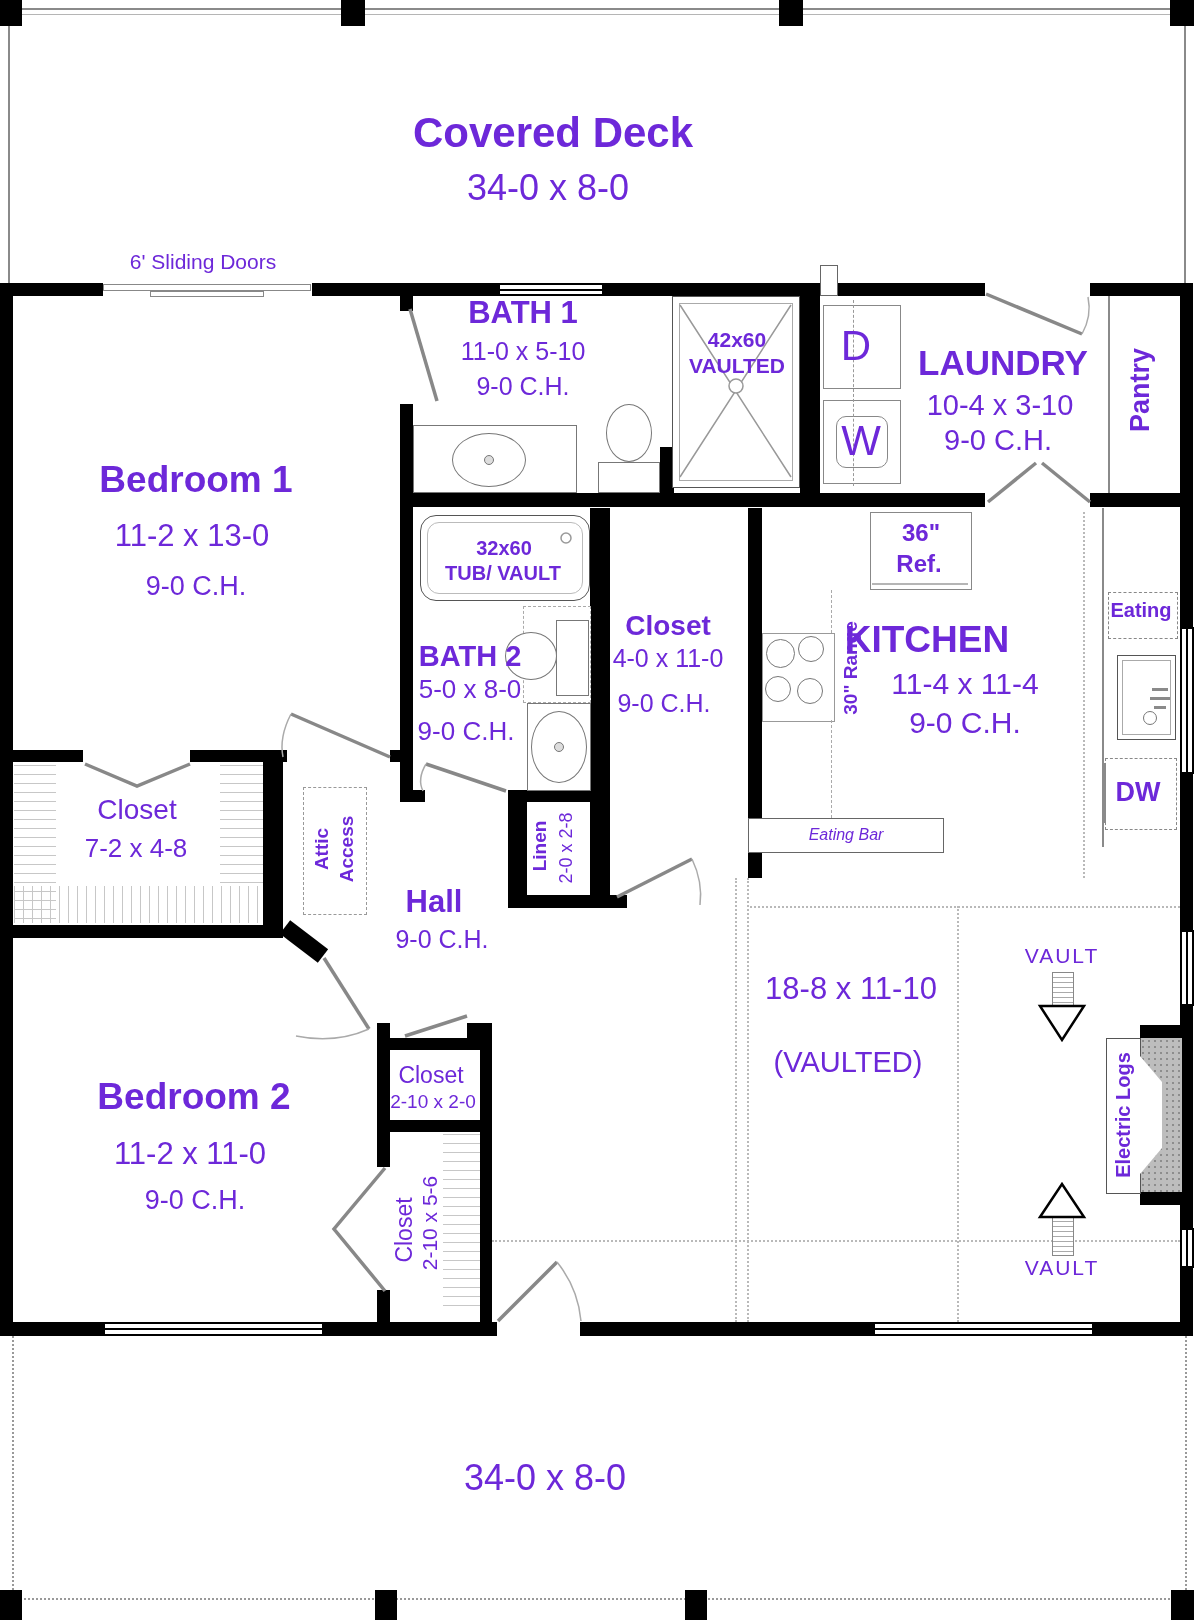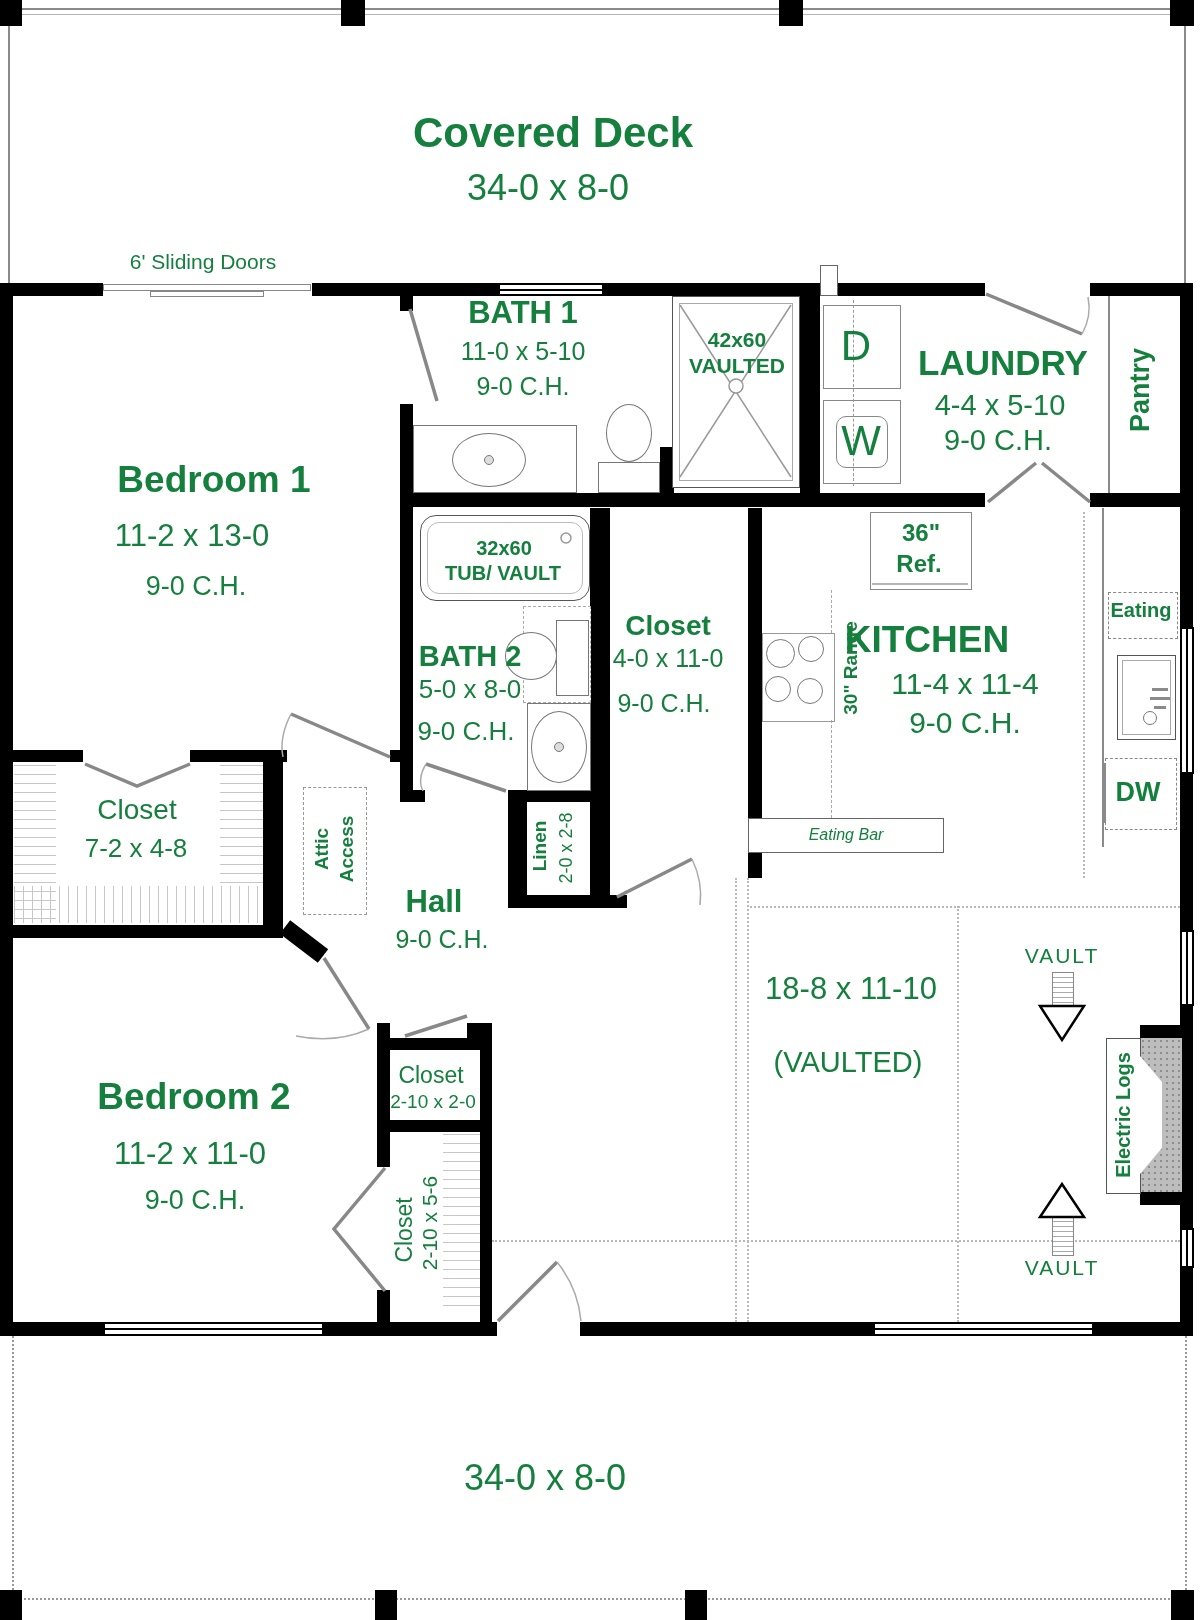--- a/index.html
+++ b/index.html
@@ -1,17 +1,17 @@
 <!DOCTYPE html>
 <html><head>
 <meta charset="utf-8">
 <style>
   html,body{margin:0;padding:0;background:#fff;}
   #plan{position:relative;width:1200px;height:1620px;background:#fff;overflow:hidden;
-        font-family:"Liberation Sans", sans-serif;color:#15803d;}
+        font-family:"Liberation Sans", sans-serif;color:#6d28d9;}
   .w{position:absolute;background:#000;}
   .thin{position:absolute;background:#8a8a8a;}
   .thin2{position:absolute;background:#b5b5b5;}
   .txt{position:absolute;transform:translate(-50%,-50%);white-space:nowrap;text-align:center;line-height:1.12;}
   .vtxt{position:absolute;transform:translate(-50%,-50%) rotate(-90deg);white-space:nowrap;text-align:center;}
   .b{font-weight:bold;}
   .box{position:absolute;border:1.5px solid #777;background:#fff;}
   .boxd{position:absolute;border:1.5px dashed #888;background:#fff;}
   .oval{position:absolute;border:1.5px solid #777;border-radius:50%;background:#fff;}
   .dash-v{position:absolute;border-left:1.5px dashed #999;}
@@ -192,34 +192,34 @@
   <div class="dot-v" style="left:1185px;top:1336px;height:262px;border-left-color:#999;"></div>
   <div class="w" style="left:0;top:1590px;width:22px;height:30px;"></div>
   <div class="w" style="left:375px;top:1590px;width:22px;height:30px;"></div>
   <div class="w" style="left:685px;top:1590px;width:22px;height:30px;"></div>
   <div class="w" style="left:1171px;top:1590px;width:23px;height:30px;"></div>
 
   <div class="txt b" style="left:553px;top:133px;font-size:42px;">Covered Deck</div>
   <div class="txt" style="left:548px;top:188px;font-size:36px;">34-0 x 8-0</div>
   <div class="txt" style="left:203px;top:262px;font-size:21px;">6' Sliding Doors</div>
 
-  <div class="txt b" style="left:196px;top:480px;font-size:37px;margin-left:18px;">Bedroom 1</div>
+  <div class="txt b" style="left:196px;top:480px;font-size:37px;">Bedroom 1</div>
   <div class="txt" style="left:192px;top:536px;font-size:31px;">11-2 x 13-0</div>
   <div class="txt" style="left:196px;top:586px;font-size:27px;">9-0 C.H.</div>
 
   <div class="txt b" style="left:523px;top:313px;font-size:31px;">BATH 1</div>
   <div class="txt" style="left:523px;top:351px;font-size:25px;">11-0 x 5-10</div>
   <div class="txt" style="left:523px;top:386px;font-size:25px;">9-0 C.H.</div>
   <div class="txt b" style="left:737px;top:340px;font-size:21px;">42x60</div>
   <div class="txt b" style="left:737px;top:366px;font-size:21px;">VAULTED</div>
 
   <div class="txt" style="left:856px;top:346px;font-size:42px;">D</div>
   <div class="txt" style="left:861px;top:441px;font-size:42px;">W</div>
   <div class="txt b" style="left:1003px;top:363px;font-size:35px;">LAUNDRY</div>
-  <div class="txt" style="left:1000px;top:405px;font-size:29px;">4-4 x 5-10</div>
+  <div class="txt" style="left:1000px;top:405px;font-size:29px;">10-4 x 3-10</div>
   <div class="txt" style="left:998px;top:440px;font-size:29px;">9-0 C.H.</div>
   <div class="vtxt b" style="left:1140px;top:390px;font-size:27px;">Pantry</div>
 
   <div class="txt b" style="left:504px;top:548px;font-size:20px;">32x60</div>
   <div class="txt b" style="left:503px;top:573px;font-size:20px;">TUB/ VAULT</div>
   <div class="txt b" style="left:470px;top:656px;font-size:29px;">BATH 2</div>
   <div class="txt" style="left:470px;top:690px;font-size:26px;">5-0 x 8-0</div>
   <div class="txt" style="left:466px;top:732px;font-size:26px;">9-0 C.H.</div>
 
   <div class="txt b" style="left:668px;top:626px;font-size:28px;">Closet</div>

